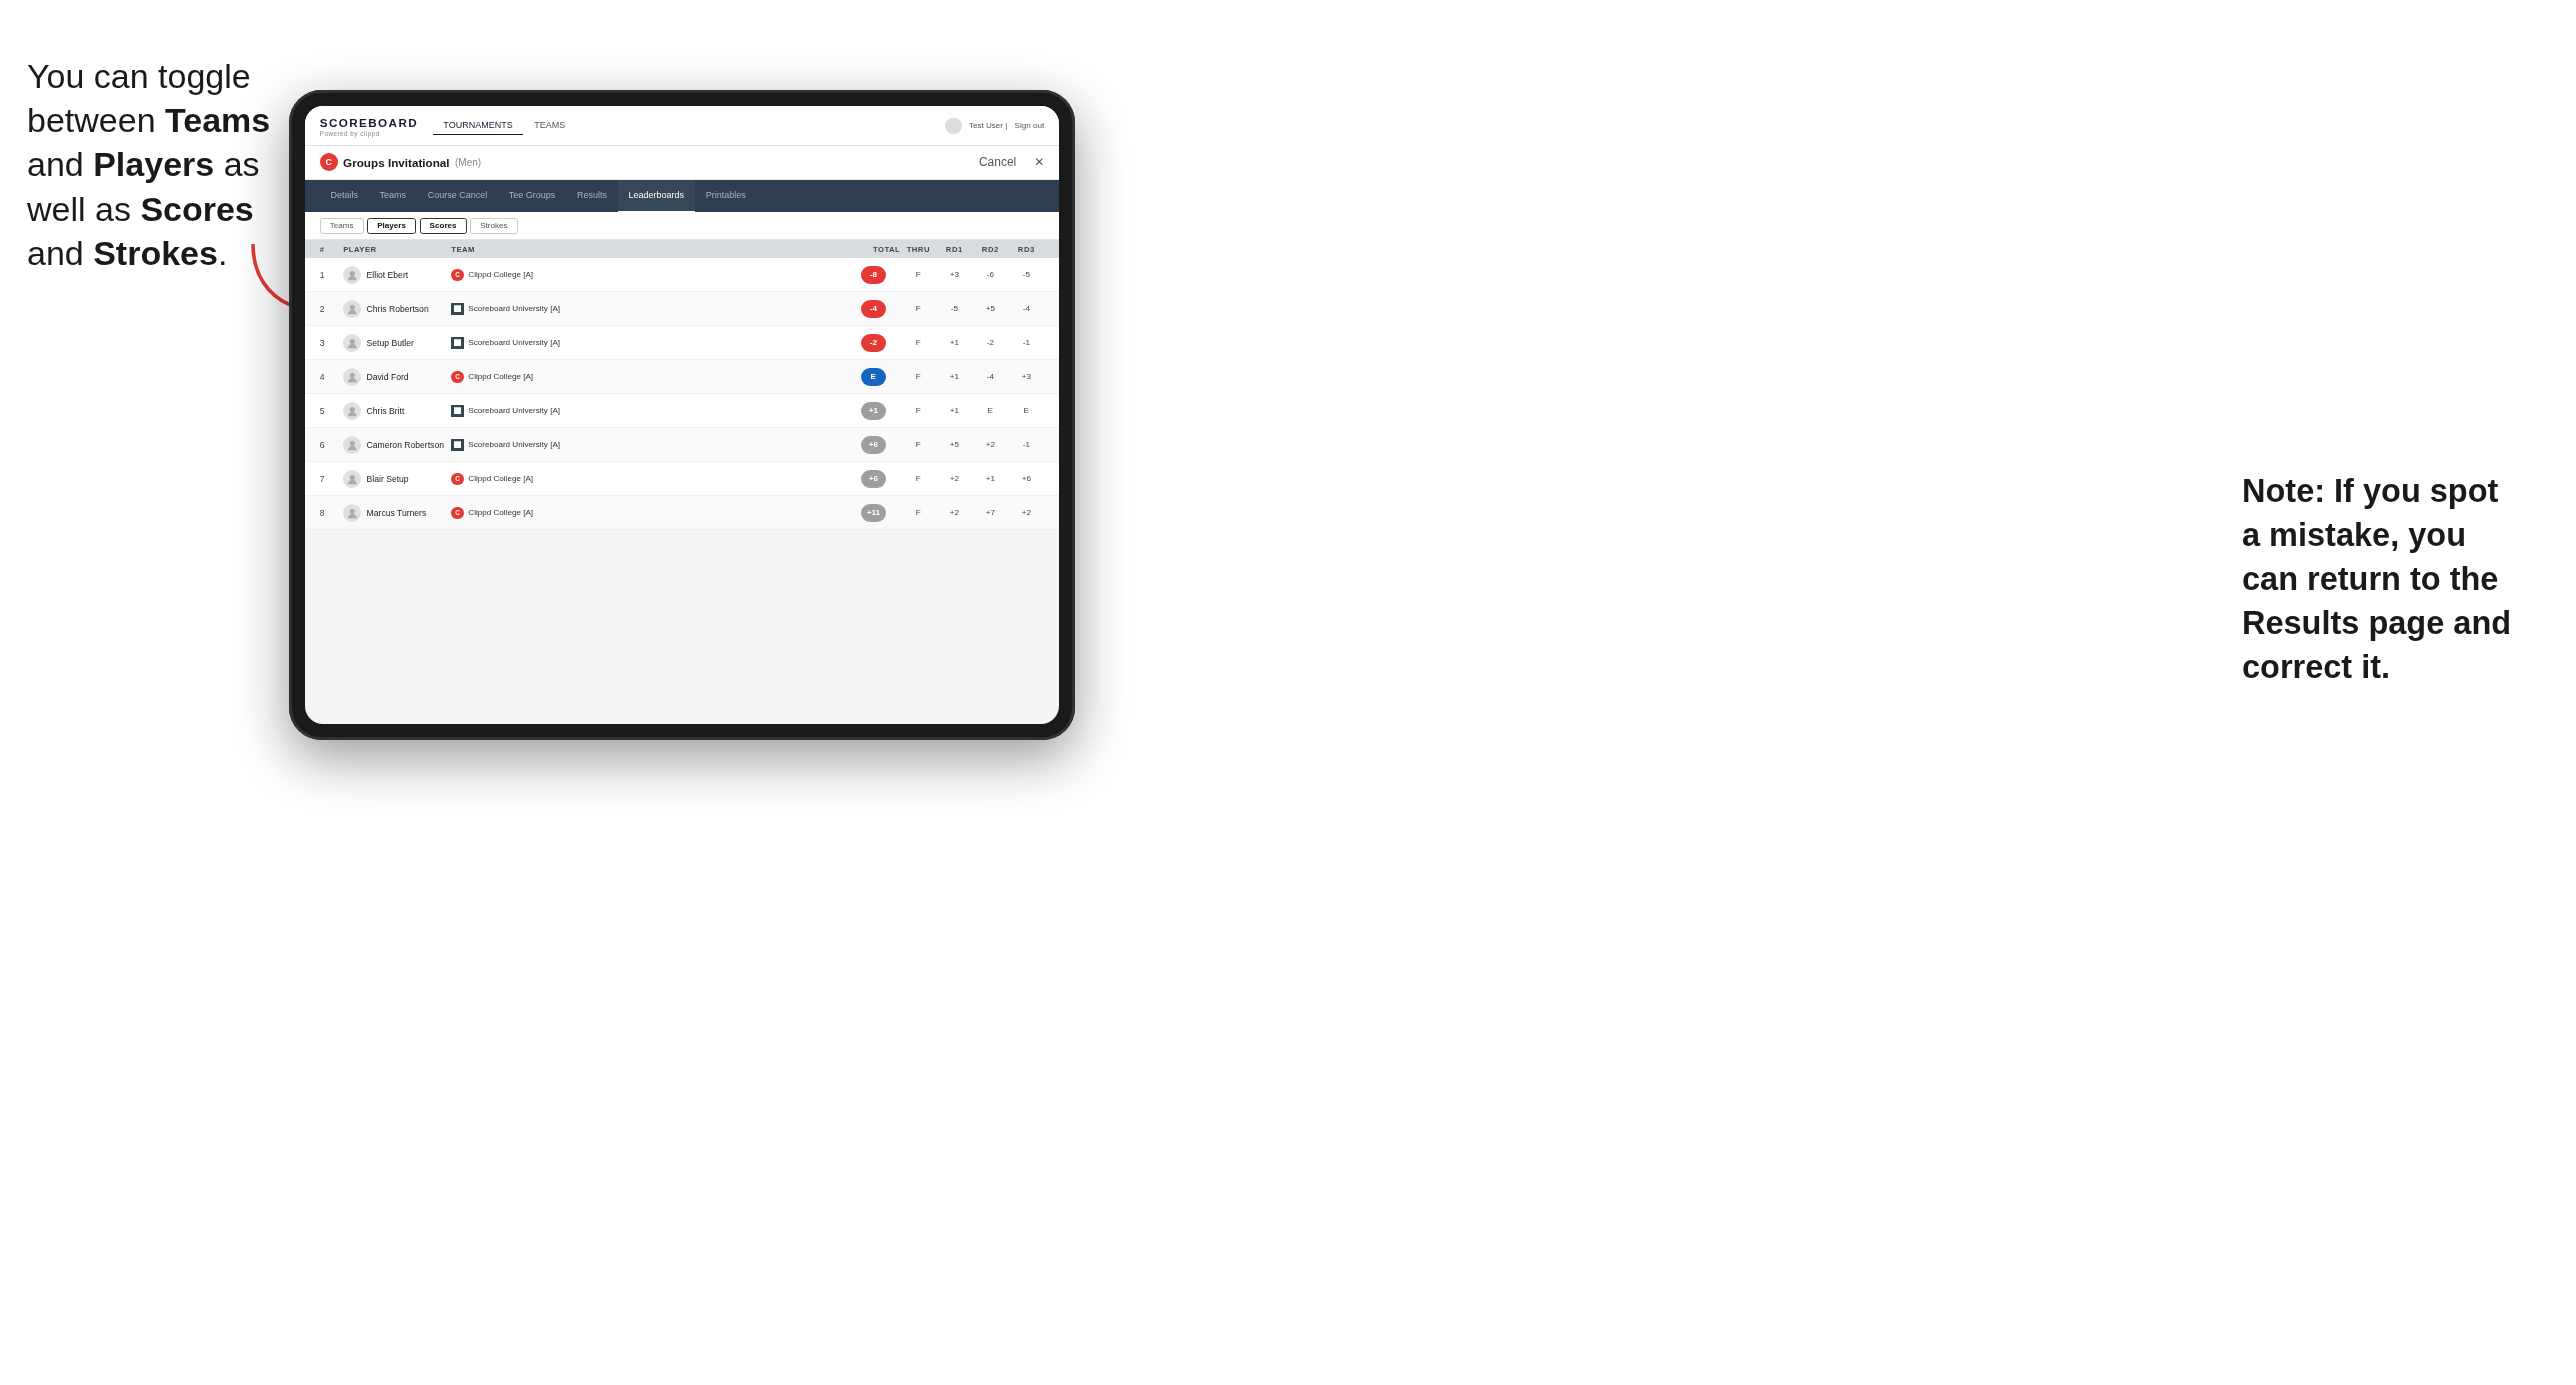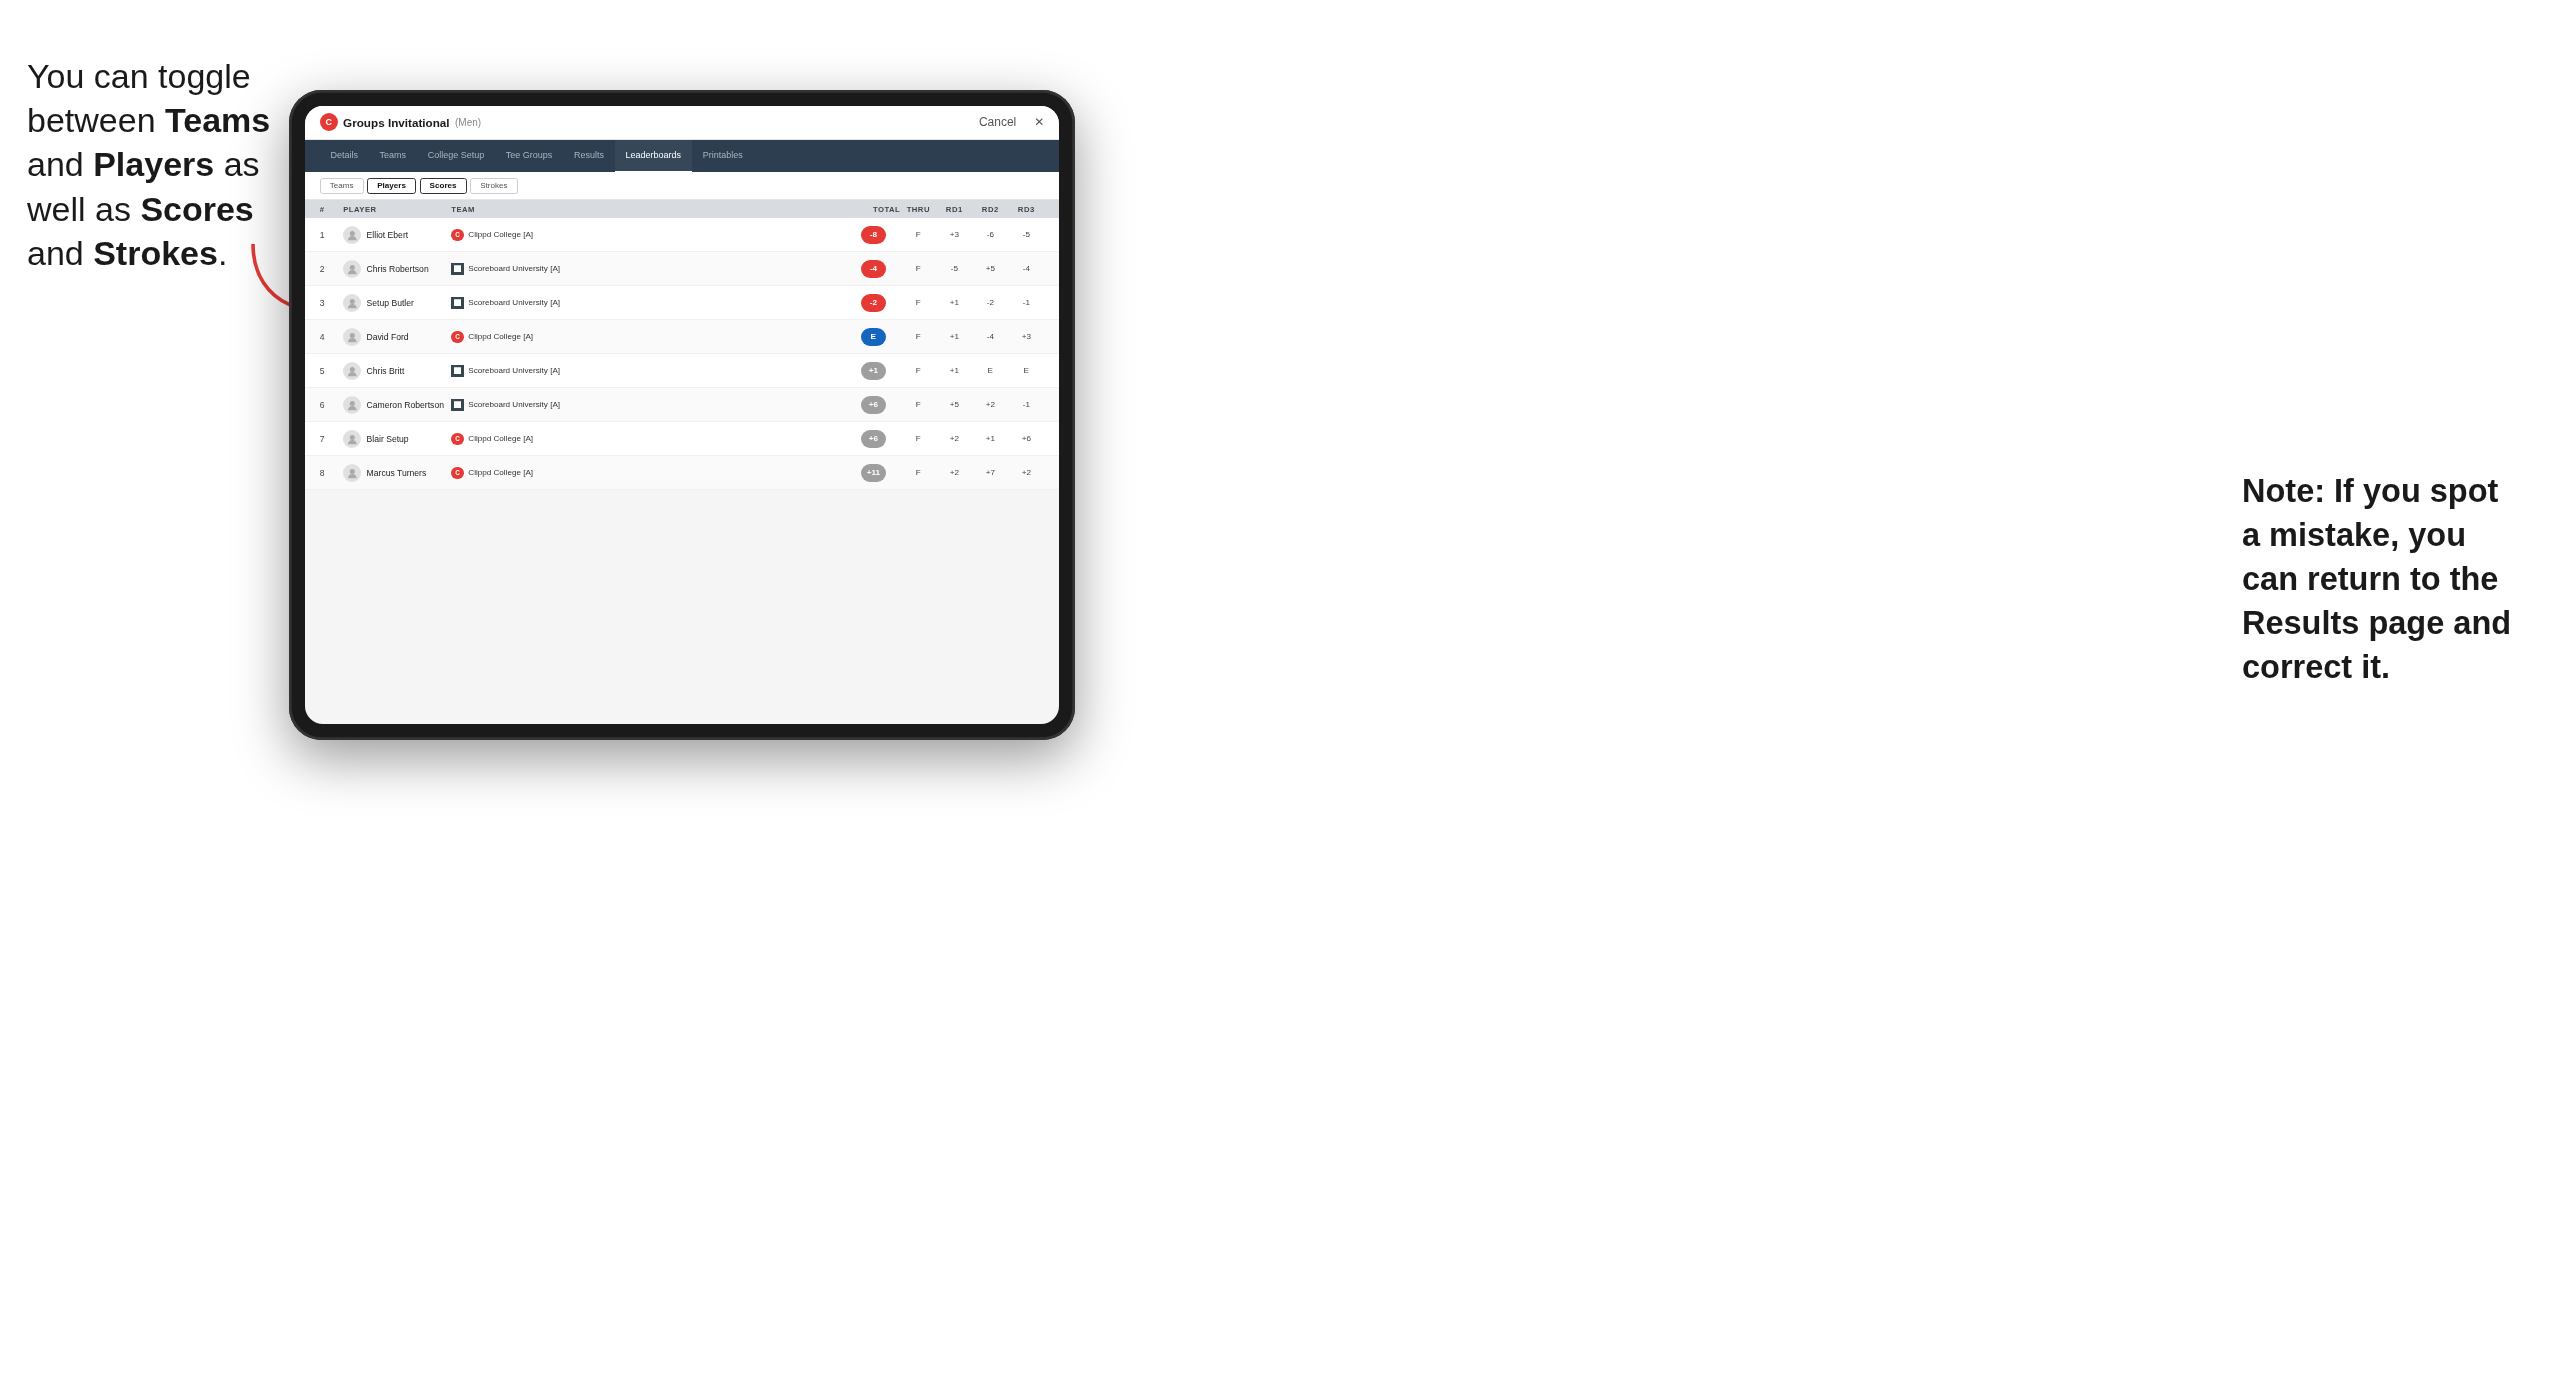--- a/index.html
+++ b/index.html
@@ -328,37 +328,54 @@
     <marker id="arrowhead" markerWidth="10" markerHeight="7" refX="10" refY="3.5" orient="auto">
       <polygon points="0 0, 10 3.5, 0 7" fill="#e53935"></polygon>
     </marker>
   </defs>
   <path d="M 10 10 C 10 80, 80 100, 128 72" stroke="#e53935" stroke-width="4" fill="none" marker-end="url(#arrowhead)"></path>
 </svg>
 
 <div class="tablet-frame">
   <div class="tablet-screen">
 
+    <div class="app-header">
+      <div class="logo-area">
+        <div>
+          <span class="logo-text">SCOREBOARD</span>
+          <span class="logo-sub">Powered by clippd</span>
+        </div>
+        <div class="header-nav">
+          <div class="header-nav-item active">TOURNAMENTS</div>
+          <div class="header-nav-item">TEAMS</div>
+        </div>
+      </div>
+      <div class="header-right">
+        <div class="user-avatar-small"></div>
+        <span>Test User |</span>
+        <span style="cursor:pointer;">Sign out</span>
+      </div>
+    </div>
 
     <div class="tournament-header">
       <div class="tournament-title-area">
         <div class="tournament-logo">C</div>
         <span class="tournament-name">Groups Invitational</span>
         <span class="tournament-subtitle">(Men)</span>
       </div>
       <div class="cancel-btn">
         <span>Cancel</span>
         <span>✕</span>
       </div>
     </div>
 
     <div class="tab-nav">
       <div class="tab-item">Details</div>
       <div class="tab-item">Teams</div>
-      <div class="tab-item">College Setup</div>
+      <div class="tab-item">Course Cancel</div>
       <div class="tab-item">Tee Groups</div>
       <div class="tab-item">Results</div>
       <div class="tab-item active">Leaderboards</div>
       <div class="tab-item">Printables</div>
     </div>
 
     <div class="sub-toggle">
       <button class="toggle-btn">Teams</button>
       <button class="toggle-btn active">Players</button>
       <button class="toggle-btn active">Scores</button>

